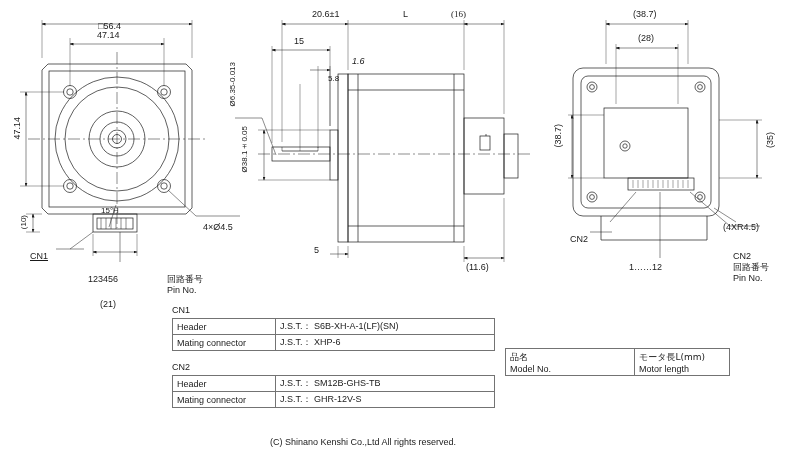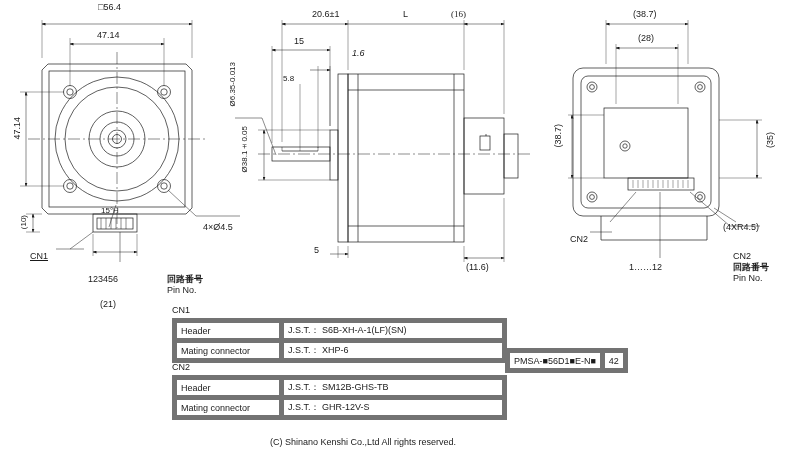--- a/index.html
+++ b/index.html
@@ -8,24 +8,24 @@
     font-family:"Liberation Sans", sans-serif;
     color:#1a1a1a;position:relative;overflow:hidden;
   }
   #sheet{position:absolute;inset:0;}
   svg.draw{position:absolute;left:0;top:0;width:800px;height:454px;}
   .lbl{position:absolute;font-size:9px;line-height:10px;color:#1a1a1a;white-space:nowrap;}
   .lbl.sm{font-size:8px;}
   .lbl.vert{writing-mode:vertical-rl;transform:rotate(180deg);}
   
   table.spec{position:absolute;border-collapse:collapse;font-size:9px;}
-  table.spec td{border:5px solid #737373;padding:1px 4px;height:13px;color:#1a1a1a;}
+  table.spec td{border:1px solid #737373;padding:1px 4px;height:13px;color:#1a1a1a;}
   .tbl-title{position:absolute;font-size:9px;}
   .footer{position:absolute;font-size:9px;left:270px;top:437px;}
-  .jp{font-family:"DejaVu Sans", sans-serif;font-weight:bold;}
+  .jp{font-family:"DejaVu Sans", sans-serif;}
 </style>
 </head>
 <body>
 
 <div id="sheet">
 
   <svg class="draw" viewBox="0 0 800 454" xmlns="http://www.w3.org/2000/svg">
     <defs>
       <marker id="ar" markerWidth="8" markerHeight="6" refX="7" refY="3" orient="auto">
         <path d="M0,0 L8,3 L0,6 z" fill="#1a1a1a"></path>
@@ -217,38 +217,38 @@
       <line x1="604" y1="115" x2="568" y2="115" stroke-width="0.4"></line>
       <line x1="604" y1="178" x2="568" y2="178" stroke-width="0.4"></line>
       <line x1="572" y1="115" x2="572" y2="178" marker-start="url(#arS)" marker-end="url(#ar)" stroke-width="0.5"></line>
 
       <line x1="719" y1="120" x2="762" y2="120" stroke-width="0.4"></line>
       <line x1="719" y1="178" x2="762" y2="178" stroke-width="0.4"></line>
       <line x1="757" y1="120" x2="757" y2="178" marker-start="url(#arS)" marker-end="url(#ar)" stroke-width="0.5"></line>
     </g>
   </svg>
 
-  <div class="lbl" style="left:98px;top:2px;">□56.4</div>
+  <div class="lbl" style="left:98px;top:21px;">□56.4</div>
   <div class="lbl" style="left:97px;top:30px;">47.14</div>
   <div class="lbl vert" style="left:12px;top:117px;">47.14</div>
   <div class="lbl vert sm" style="left:19px;top:215px;">(10)</div>
   <div class="lbl" style="left:100px;top:261px;margin-top:38px;">(21)</div>
   <div class="lbl" style="left:203px;top:222px;">4×Ø4.5</div>
   <div class="lbl sm" style="left:101px;top:206px;">15°H</div>
   <div class="lbl" style="left:30px;top:251px;text-decoration:underline;">CN1</div>
   <div class="lbl" style="left:88px;top:274px;">123456</div>
   <div class="lbl jp" style="left:167px;top:274px;">回路番号</div>
   <div class="lbl" style="left:167px;top:285px;">Pin No.</div>
 
   <div class="lbl" style="left:292px;top:9px;margin-left:20px;">20.6±1</div>
   <div class="lbl" style="left:403px;top:9px;">L</div>
   <div class="lbl" style="left:451px;top:9px;font-family:Liberation Serif, serif;">(16)</div>
   <div class="lbl" style="left:294px;top:36px;">15</div>
-  <div class="lbl" style="left:352px;top:48px;font-style:italic;">1.6</div>
-  <div class="lbl sm" style="left:283px;top:74px;">5.8</div>
+  <div class="lbl" style="left:352px;top:56px;font-style:italic;">1.6</div>
+  <div class="lbl sm" style="left:283px;top:74px;padding-left:45px;">5.8</div>
   <div class="lbl vert sm" style="left:228px;top:62px;">Ø6.35-0.013</div>
   <div class="lbl vert sm" style="left:240px;top:126px;">Ø38.1±0.05</div>
   <div class="lbl" style="left:314px;top:245px;">5</div>
   <div class="lbl" style="left:466px;top:262px;">(11.6)</div>
 
   <div class="lbl" style="left:633px;top:9px;">(38.7)</div>
   <div class="lbl" style="left:638px;top:33px;">(28)</div>
   <div class="lbl vert" style="left:553px;top:124px;">(38.7)</div>
   <div class="lbl vert" style="left:765px;top:132px;">(35)</div>
   <div class="lbl" style="left:723px;top:222px;">(4XR4.5)</div>
@@ -281,21 +281,27 @@
     </tr>
     <tr>
       <td>Mating connector</td>
       <td>J.S.T.： GHR-12V-S</td>
     </tr>
   </tbody>
     </table>
 
   <table class="spec" style="left:505px;top:348px;">
     <tbody>
-    <tr>
-      <td>PMSA-■56D1■E-N■</td>
-      <td>42</td>
+        <tr>
+      <td style="width:120px;height:24px;vertical-align:middle;">
+        <div class="jp">品名</div>
+        <div>Model No.</div>
+      </td>
+      <td style="width:86px;height:24px;vertical-align:middle;">
+        <div class="jp">モータ長L(mm)</div>
+        <div>Motor length</div>
+      </td>
     </tr>
   </tbody>
     </table>
 
   <div class="footer">(C)  Shinano Kenshi Co.,Ltd All rights reserved.</div>
 </div>
 
 </body></html>

